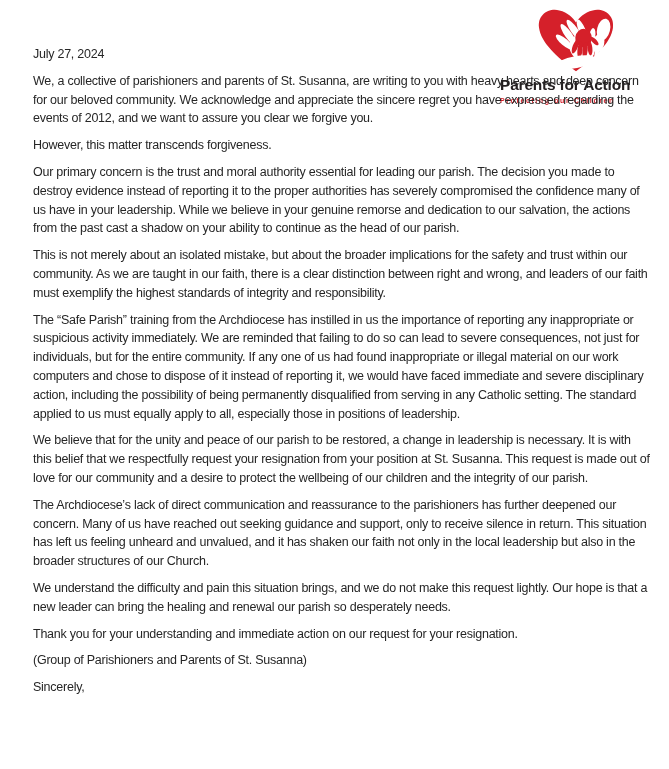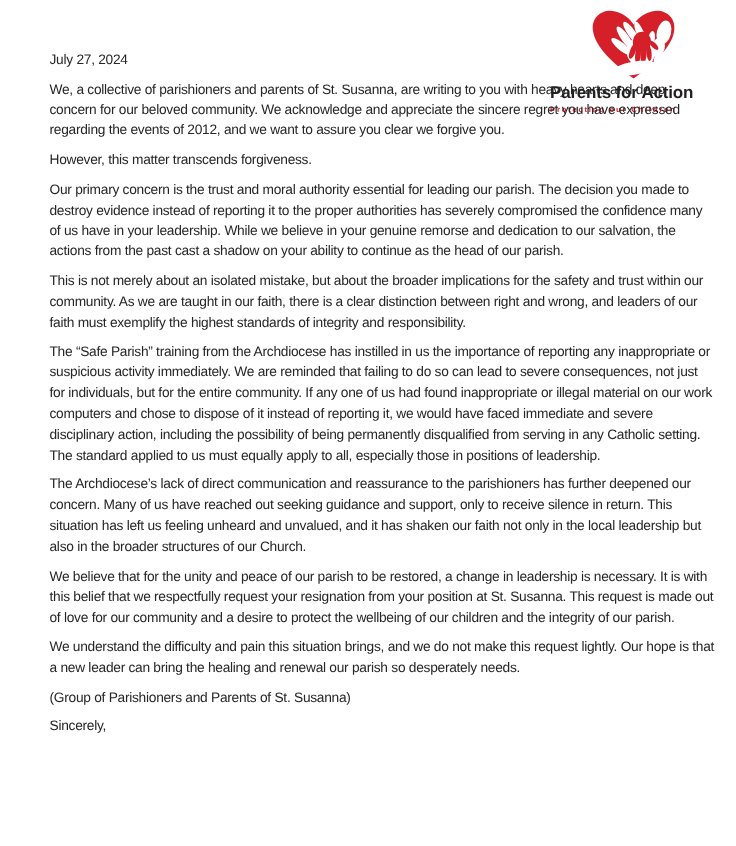--- a/index.html
+++ b/index.html
@@ -14,21 +14,21 @@
   .content {
     position: absolute;
     left: 33px;
     top: 45px;
     width: 617px;
     font-size: 12.5px;
     line-height: 18.8px;
     letter-spacing: -0.25px;
     color: #262626;
   }
-  .content p { margin: 0 0 8px 12px; }
+  .content p { margin: 0 0 8px 0; }
   .logo {
     position: absolute;
     left: 500px;
     top: 3px;
     width: 152px;
     text-align: left;
   }
   .logo svg { display: block; margin: 0 auto; width: 98px; height: 72px; }
   .logo-name {
     font-size: 15.5px;
@@ -89,20 +89,21 @@
     <div class="logo-tagline">Protecting our Children</div>
   </div>
 
   <div class="content">
     <p>July 27, 2024</p>
     <p>We, a collective of parishioners and parents of St. Susanna, are writing to you with heavy hearts and deep concern for our beloved community. We acknowledge and appreciate the sincere regret you have expressed regarding the events of 2012, and we want to assure you clear we forgive you.</p>
     <p>However, this matter transcends forgiveness.</p>
     <p>Our primary concern is the trust and moral authority essential for leading our parish. The decision you made to destroy evidence instead of reporting it to the proper authorities has severely compromised the confidence many of us have in your leadership. While we believe in your genuine remorse and dedication to our salvation, the actions from the past cast a shadow on your ability to continue as the head of our parish.</p>
     <p>This is not merely about an isolated mistake, but about the broader implications for the safety and trust within our community. As we are taught in our faith, there is a clear distinction between right and wrong, and leaders of our faith must exemplify the highest standards of integrity and responsibility.</p>
     <p>The “Safe Parish” training from the Archdiocese has instilled in us the importance of reporting any inappropriate or suspicious activity immediately. We are reminded that failing to do so can lead to severe consequences, not just for individuals, but for the entire community. If any one of us had found inappropriate or illegal material on our work computers and chose to dispose of it instead of reporting it, we would have faced immediate and severe disciplinary action, including the possibility of being permanently disqualified from serving in any Catholic setting. The standard applied to us must equally apply to all, especially those in positions of leadership.</p>
+    <p>We believe that for the unity and peace of our parish to be restored, a change in leadership is necessary. It is with this belief that we respectfully request your resignation from your position at St. Susanna. This request is made out of love for our community and a desire to protect the wellbeing of our children and the integrity of our parish.</p>
     <p>The Archdiocese’s lack of direct communication and reassurance to the parishioners has further deepened our concern. Many of us have reached out seeking guidance and support, only to receive silence in return. This situation has left us feeling unheard and unvalued, and it has shaken our faith not only in the local leadership but also in the broader structures of our Church.</p>
-    <p>We believe that for the unity and peace of our parish to be restored, a change in leadership is necessary. It is with this belief that we respectfully request your resignation from your position at St. Susanna. This request is made out of love for our community and a desire to protect the wellbeing of our children and the integrity of our parish.</p>
     <p>We understand the difficulty and pain this situation brings, and we do not make this request lightly. Our hope is that a new leader can bring the healing and renewal our parish so desperately needs.</p>
+    <p>Thank you for your understanding and immediate action on our request for your resignation.</p>
     <p>(Group of Parishioners and Parents of St. Susanna)</p>
     <p>Sincerely,</p>
   </div>
 
 </div>
 
 </body></html>

